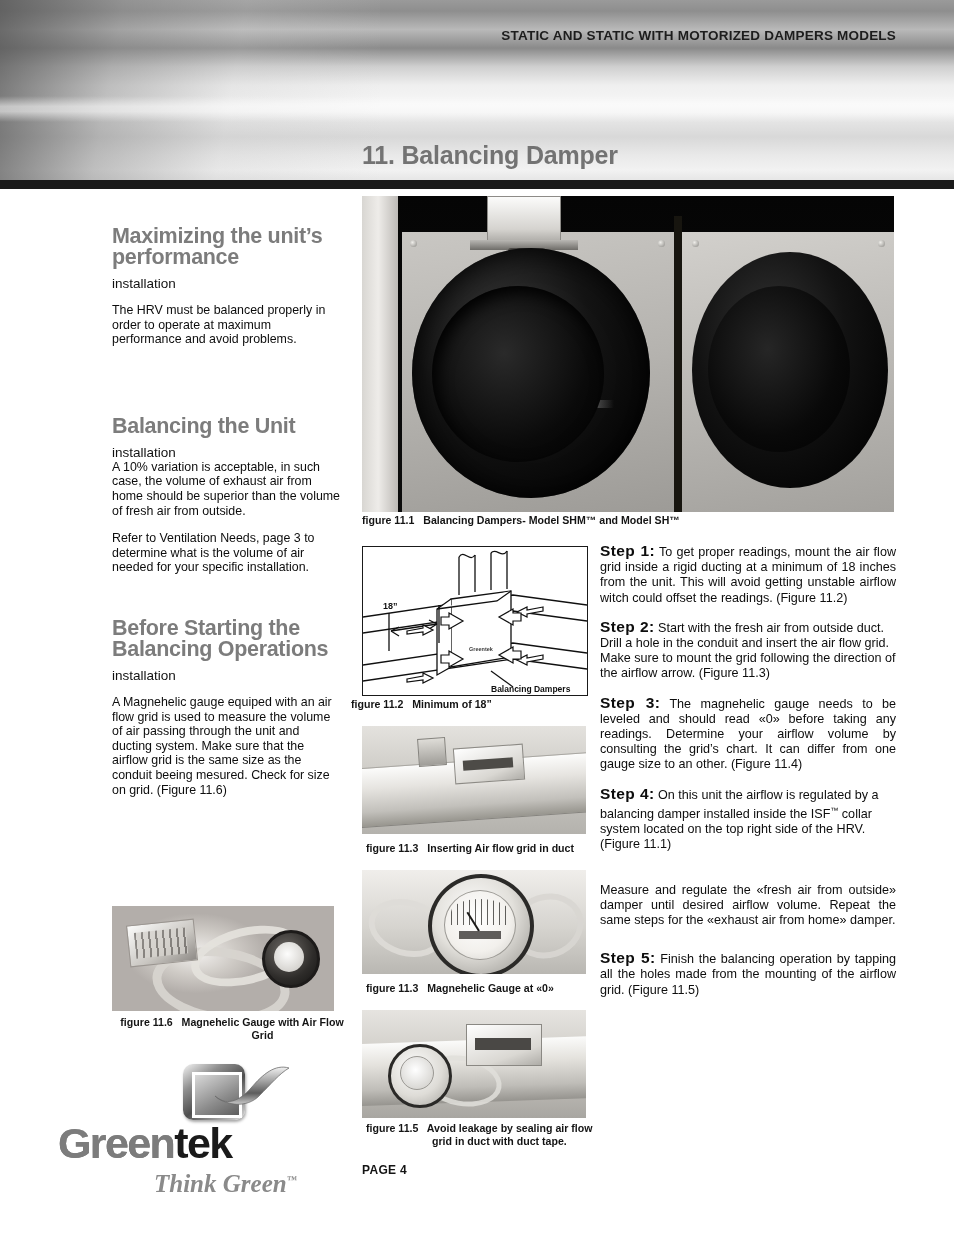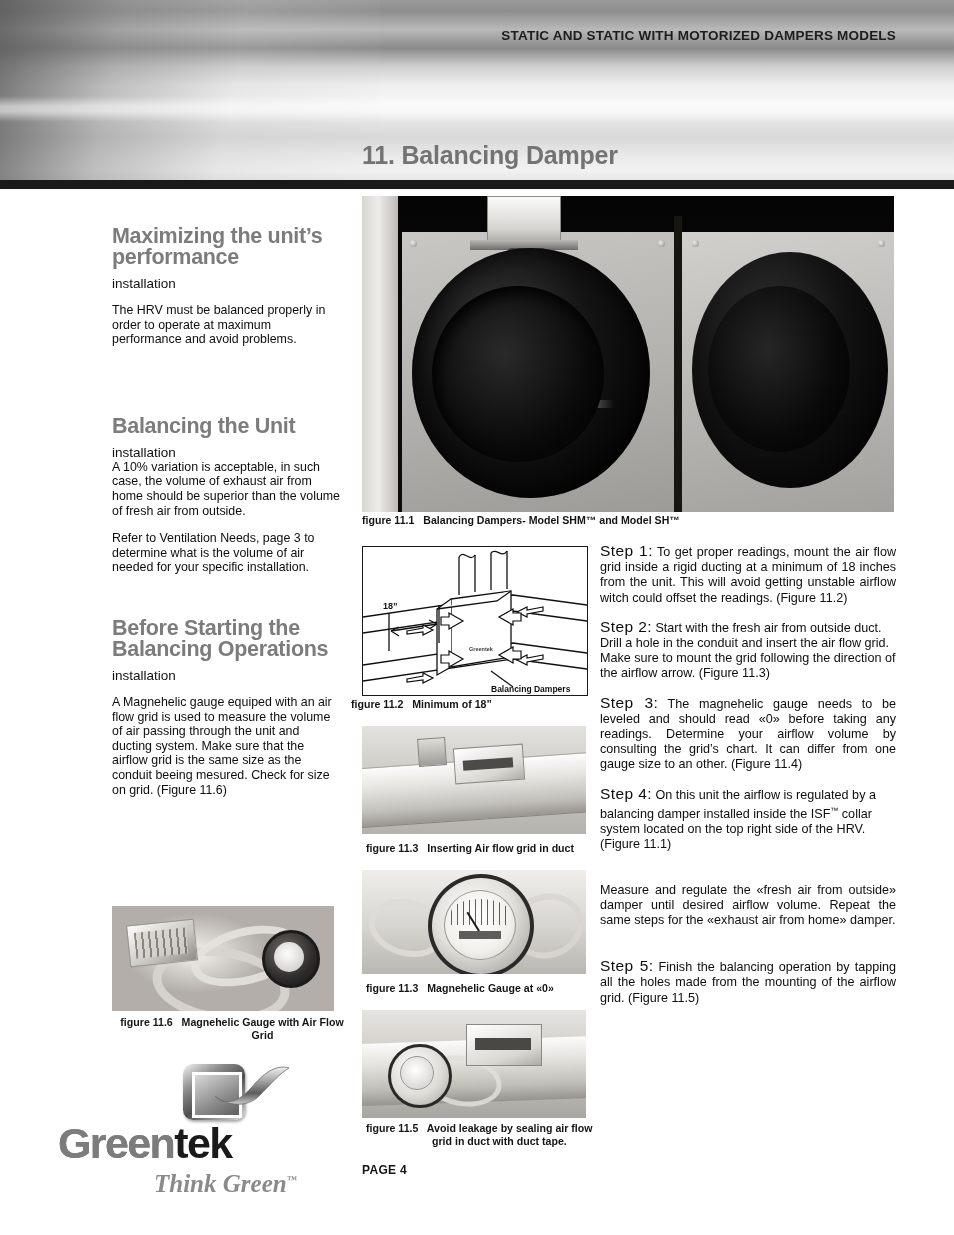--- a/index.html
+++ b/index.html
@@ -446,21 +446,21 @@
   }
   .step-p {
     color: #0d0d0d;
     font-size: 12.6px;
     line-height: 15.2px;
     margin: 0 0 13px 0;
     text-align: justify;
   }
   .step-p.left-al { text-align: left; }
   .step-lbl {
-    font-weight: normal;
+    font-weight: bold;
     font-size: 15.5px;
     letter-spacing: .4px;
   }
   sup.tm { font-size: 8px; vertical-align: super; }
 </style>
 </head>
 <body>
 
 <div class="top-banner"></div>
 <div class="banner-header-text">STATIC AND STATIC WITH MOTORIZED DAMPERS MODELS</div>
@@ -642,15 +642,15 @@
   <p class="step-p"><span class="step-lbl">Step 1:</span><span> To get proper readings, mount the air flow grid inside a rigid ducting at a minimum of 18 inches from the unit.  This will avoid getting unstable airflow witch could offset the readings. (Figure 11.2)</span></p>
 
   <p class="step-p left-al"><span class="step-lbl">Step 2:</span><span> Start with the fresh air from outside duct. Drill a hole in the conduit and insert the air flow grid. Make sure to mount the grid following the direction of the airflow arrow. (Figure 11.3)</span></p>
 
   <p class="step-p"><span class="step-lbl">Step 3:</span><span> The magnehelic gauge needs to be leveled and should read «0» before taking any readings. Determine your airflow volume by consulting the grid’s chart.  It can differ from one gauge size to an other. (Figure 11.4)</span></p>
 
   <p class="step-p left-al"><span class="step-lbl">Step 4:</span><span> On this unit the airflow is regulated by a balancing damper installed inside the ISF</span><sup class="tm">™</sup><span> collar system located on the top right side of the HRV.  (Figure 11.1)</span></p>
 
   <p class="step-p" style="margin-top:30px;">Measure and regulate the «fresh air from outside» damper until desired airflow volume.  Repeat the same steps for the «exhaust air from home» damper.</p>
 
-  <p class="step-p" style="margin-top:30px;"><span class="step-lbl">Step 5:</span><span> Finish the balancing operation by tapping all the holes made from the mounting of the airflow grid. (Figure 11.5)</span></p>
+  <p class="step-p" style="margin-top:22px;"><span class="step-lbl">Step 5:</span><span> Finish the balancing operation by tapping all the holes made from the mounting of the airflow grid. (Figure 11.5)</span></p>
 
 </div>
 
 </body></html>

